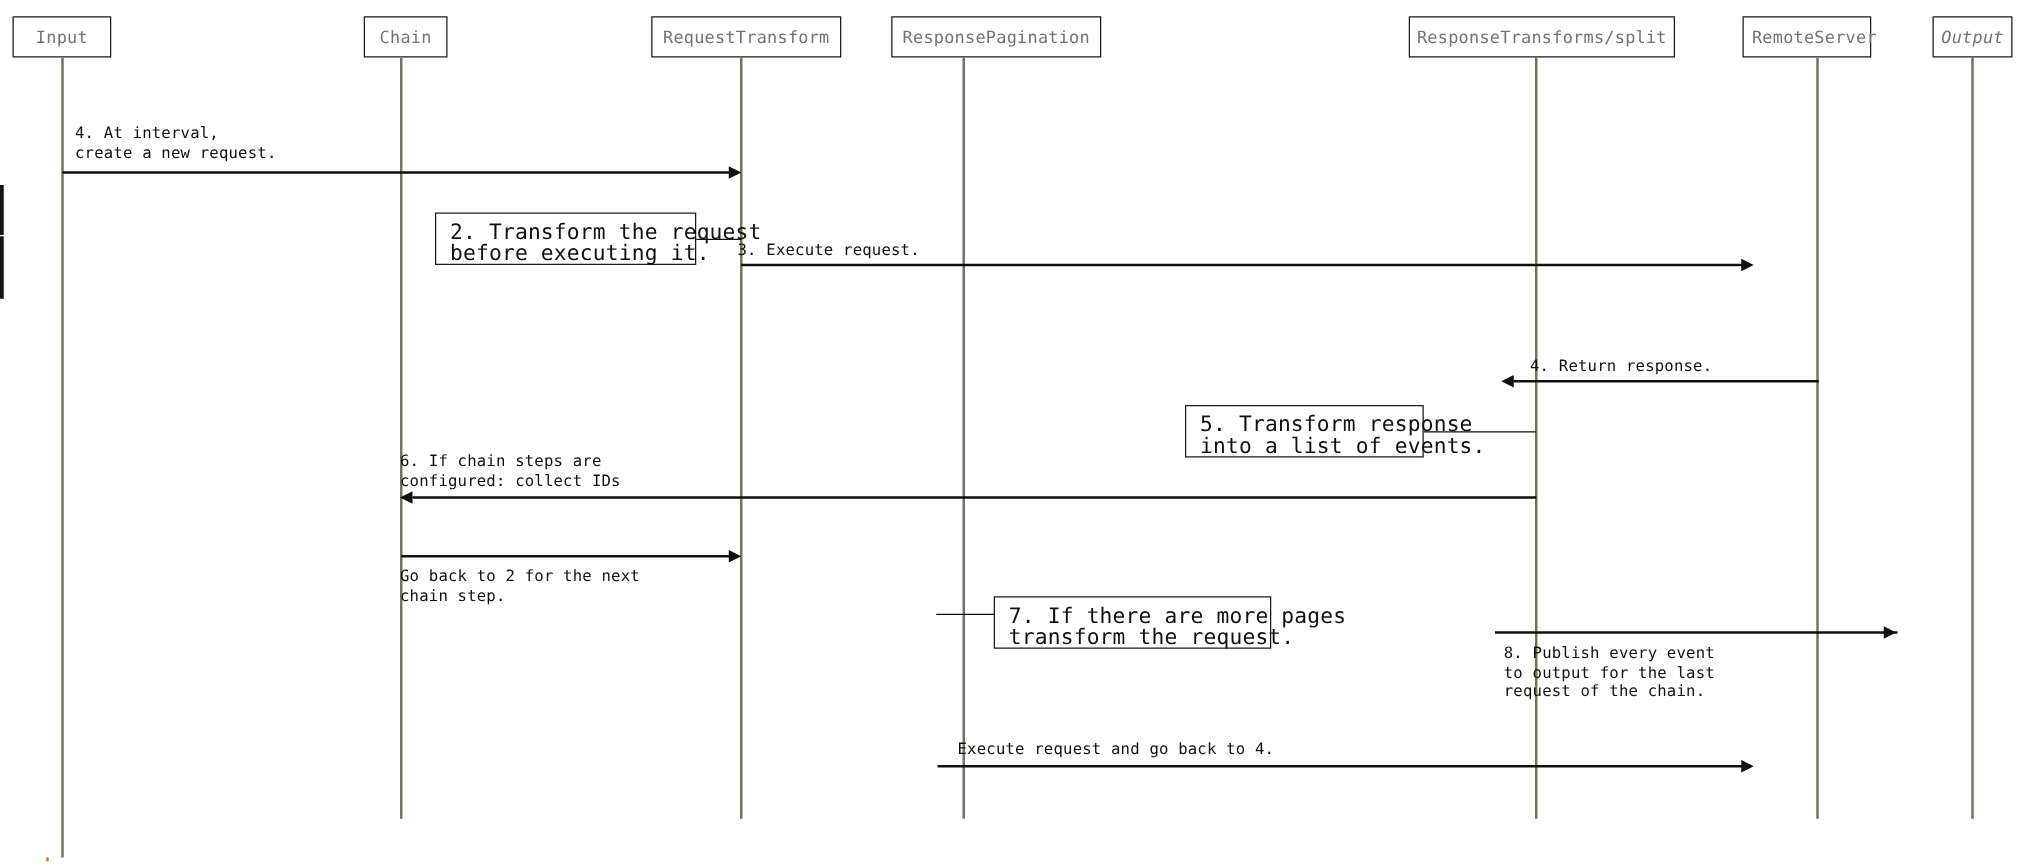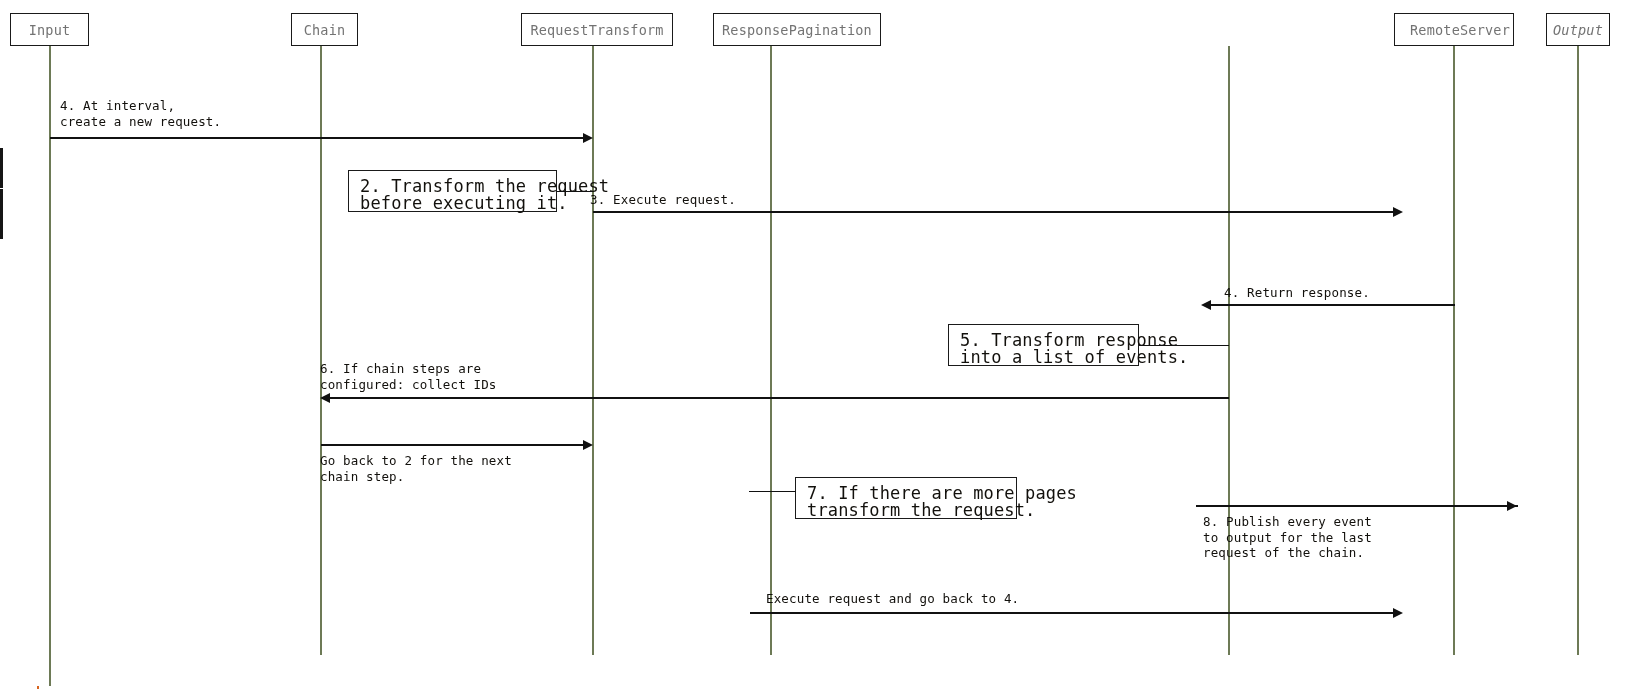--- a/index.html
+++ b/index.html
@@ -99,21 +99,24 @@
   </div>
   <div class="actor-box" style="left:291px; width:67px;">
     <span>Chain</span>
   </div>
   <div class="actor-box" style="left:521px; width:152px;">
     <span>RequestTransform</span>
   </div>
   <div class="actor-box" style="left:713px; width:168px;">
     <span>ResponsePagination</span>
   </div>
-  <div class="actor-box" style="left:1394px; width:120px;padding-left:12px;">
+  <div class="actor-box" style="left:1127px; width:213px;">
+    <span>ResponseTransforms/split</span>
+  </div>
+  <div class="actor-box" style="left:1394px; width:103px;padding-left:12px;">
     <span>RemoteServer</span>
   </div>
   <div class="actor-box" style="left:1546px; width:64px;font-style:italic;">
     <span>Output</span>
   </div>
 
   <div class="lifeline" style="left:49px;   height:640px;"></div>
   <div class="lifeline" style="left:320px;  height:609px;"></div>
   <div class="lifeline" style="left:592px;  height:609px;"></div>
   <div class="lifeline" style="left:770px;  height:609px;"></div>

